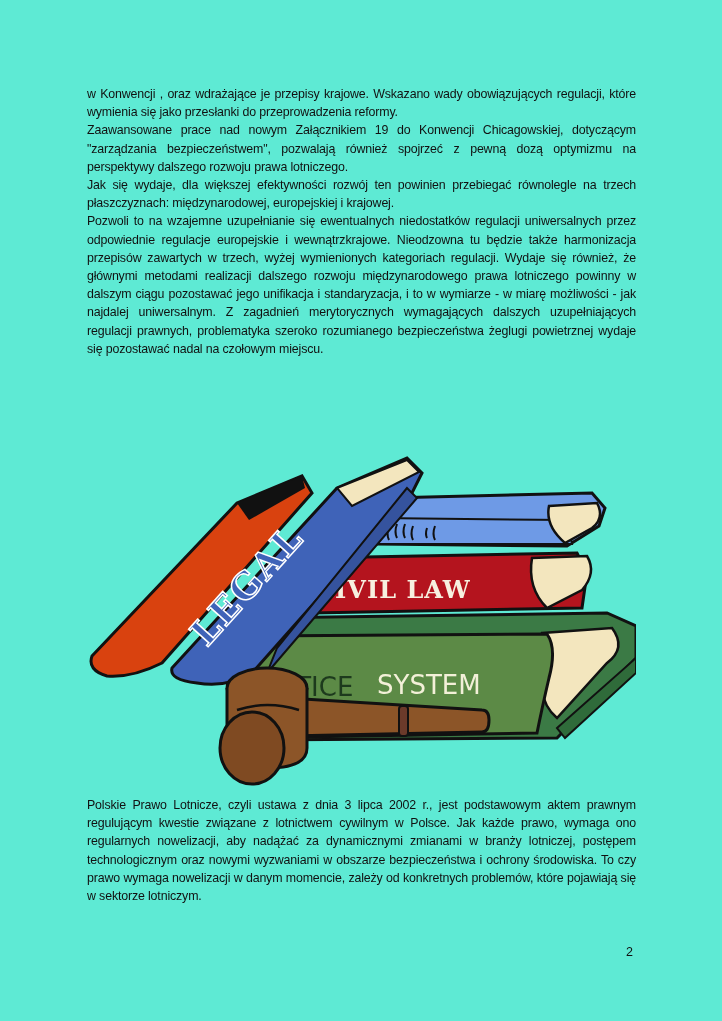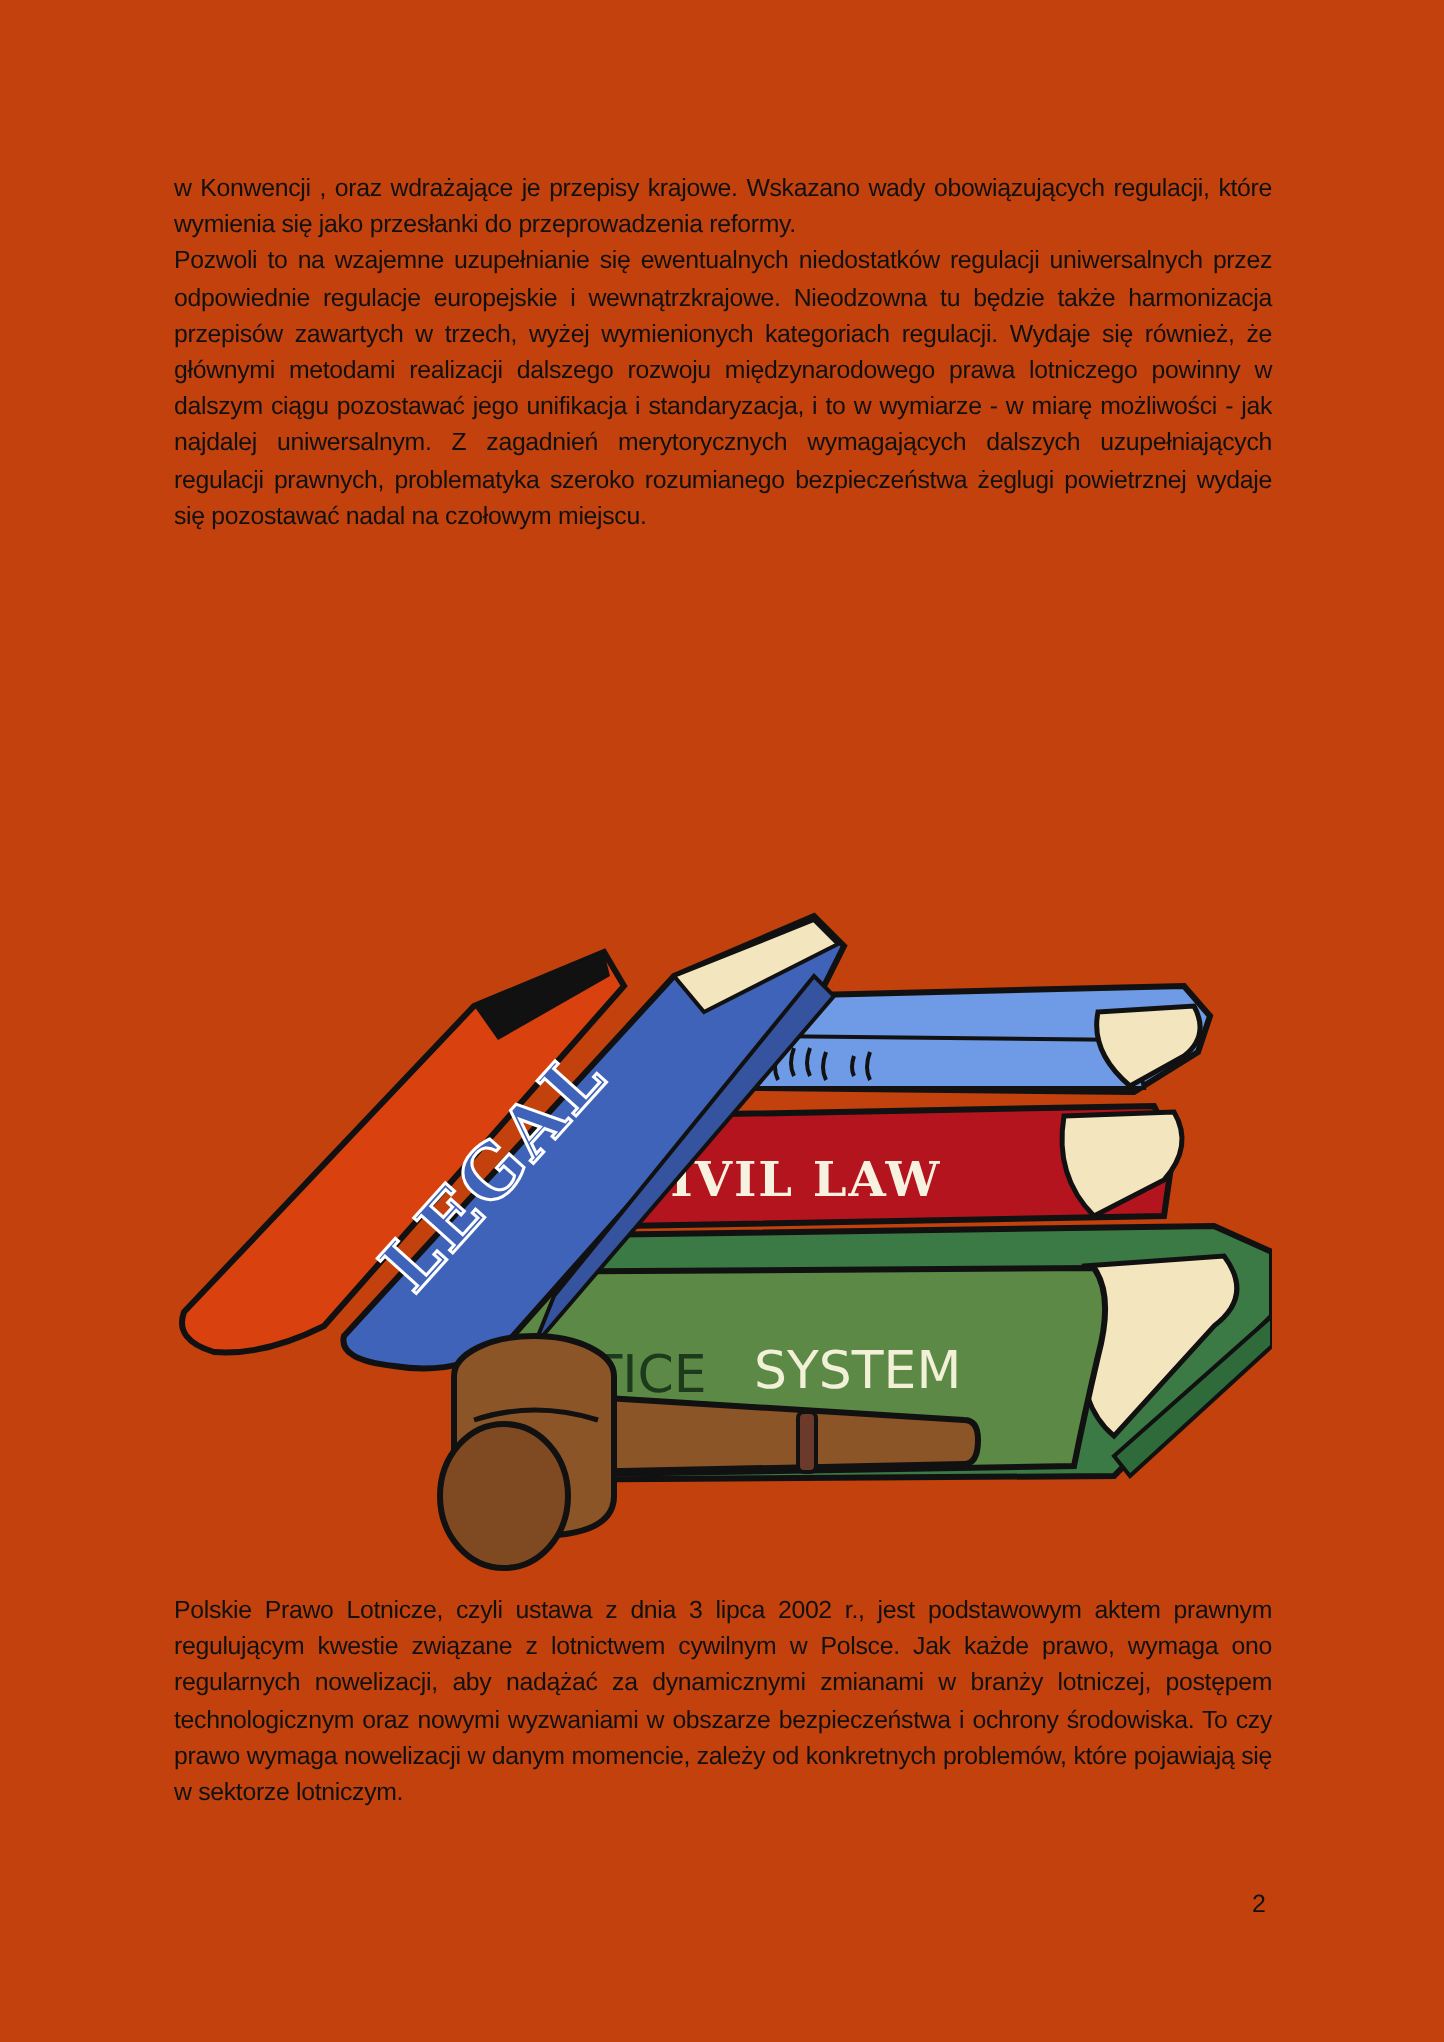--- a/index.html
+++ b/index.html
@@ -13,21 +13,21 @@
       position: relative;
       overflow: hidden;
       font-family: "Liberation Sans", "DejaVu Sans", sans-serif;
       color: #111111;
     }
     .page {
       position: absolute;
       left: 0; top: 0;
       width: 722px;
       height: 1021px;
-      background: #c2410c;
+      background: #5eead4;
     }
     .text-block {
       position: absolute;
       left: 87px;
       width: 549px;
       font-size: 12.4px;
       line-height: 18.2px;
       letter-spacing: -0.15px;
     }
     .text-block p {
@@ -56,20 +56,22 @@
       line-height: 16px;
     }
   </style>
 </head>
 <body>
 
 <div class="page">
 
   <div class="text-block" id="top-text">
     <p>w  Konwencji , oraz wdrażające je przepisy krajowe. Wskazano  wady obowiązujących regulacji, które wymienia się jako przesłanki do przeprowadzenia  reformy.</p>
+    <p>Zaawansowane prace nad nowym Załącznikiem 19 do Konwencji Chicagowskiej, dotyczącym "zarządzania bezpieczeństwem", pozwalają również spojrzeć z pewną dozą optymizmu na perspektywy dalszego rozwoju prawa lotniczego.</p>
+    <p> Jak się wydaje, dla większej efektywności rozwój ten powinien przebiegać równolegle na trzech płaszczyznach: międzynarodowej, europejskiej i krajowej.</p>
     <p> Pozwoli to na wzajemne uzupełnianie się ewentualnych niedostatków regulacji uniwersalnych przez odpowiednie regulacje europejskie i wewnątrzkrajowe. Nieodzowna tu będzie także harmonizacja przepisów zawartych w trzech, wyżej wymienionych kategoriach regulacji. Wydaje się również, że głównymi metodami realizacji dalszego rozwoju międzynarodowego prawa lotniczego powinny w dalszym ciągu pozostawać jego unifikacja i standaryzacja, i to w wymiarze - w miarę możliwości - jak najdalej uniwersalnym. Z zagadnień merytorycznych wymagających dalszych uzupełniających regulacji prawnych, problematyka szeroko rozumianego bezpieczeństwa żeglugi powietrznej wydaje się pozostawać nadal na czołowym miejscu.</p>
   </div>
 
   <div class="illustration">
     <svg viewBox="0 0 549 350" xmlns="http://www.w3.org/2000/svg">
 
       <path d="M170 170 L520 165 L549 178 L549 210 L470 290 L160 292 Z" fill="#3b7a45" stroke="#111" stroke-width="3"></path>
 
       <path d="M455 185 L525 180 Q540 200 520 215 L470 270 Q445 250 455 185 Z" fill="#f3e6be" stroke="#111" stroke-width="2.5"></path>
       <path d="M470 280 L549 210 L549 225 L478 290 Z" fill="#2f6b3a" stroke="#111" stroke-width="2"></path>

